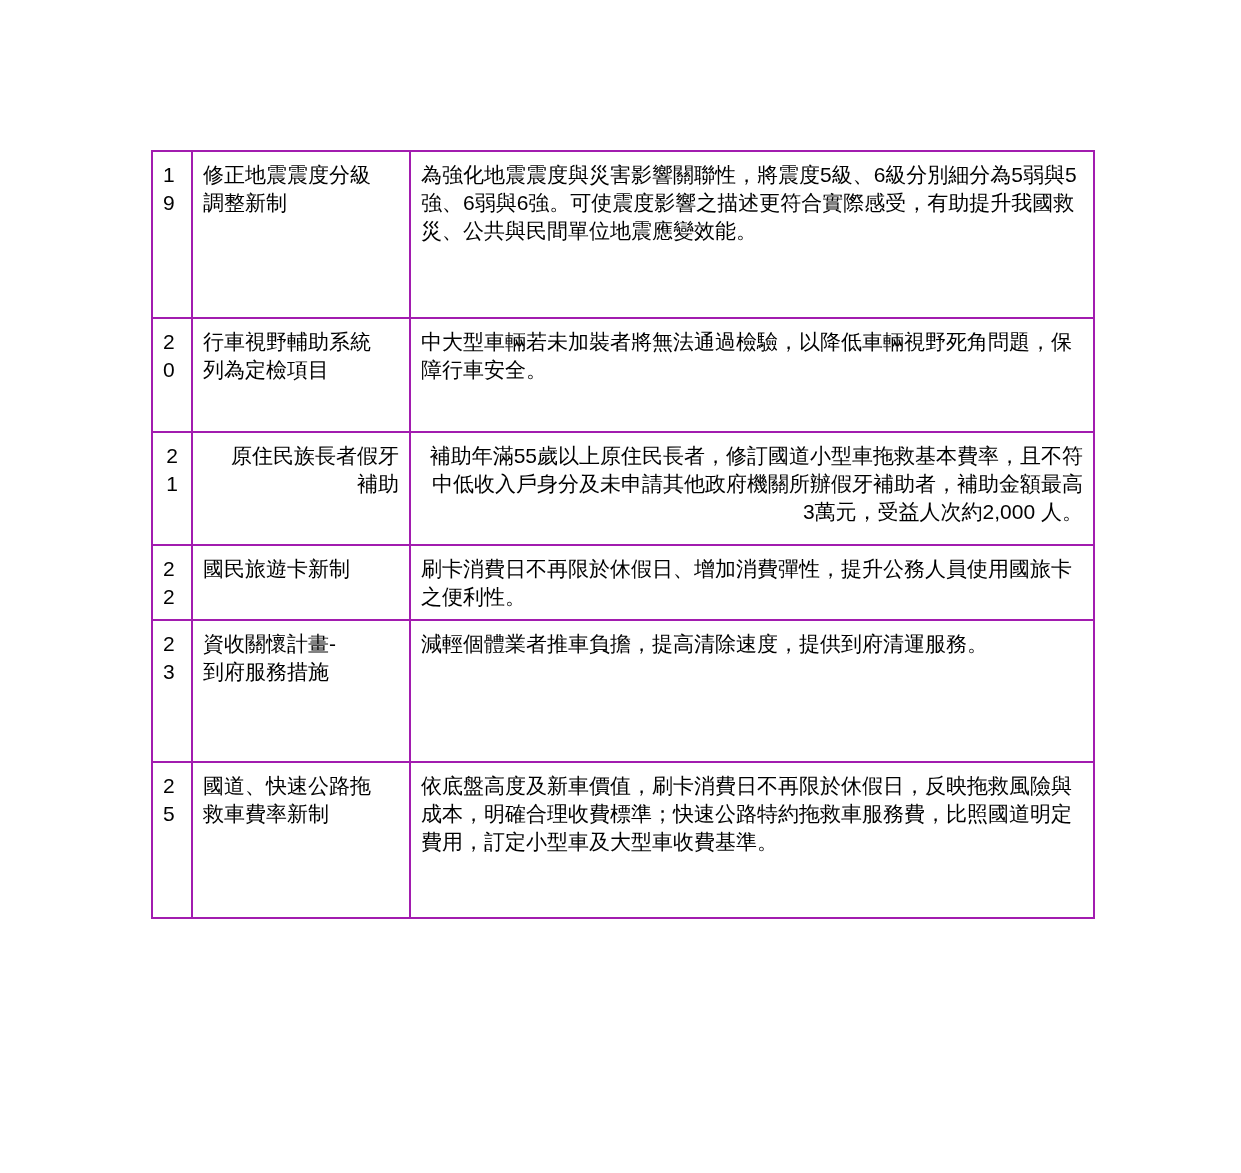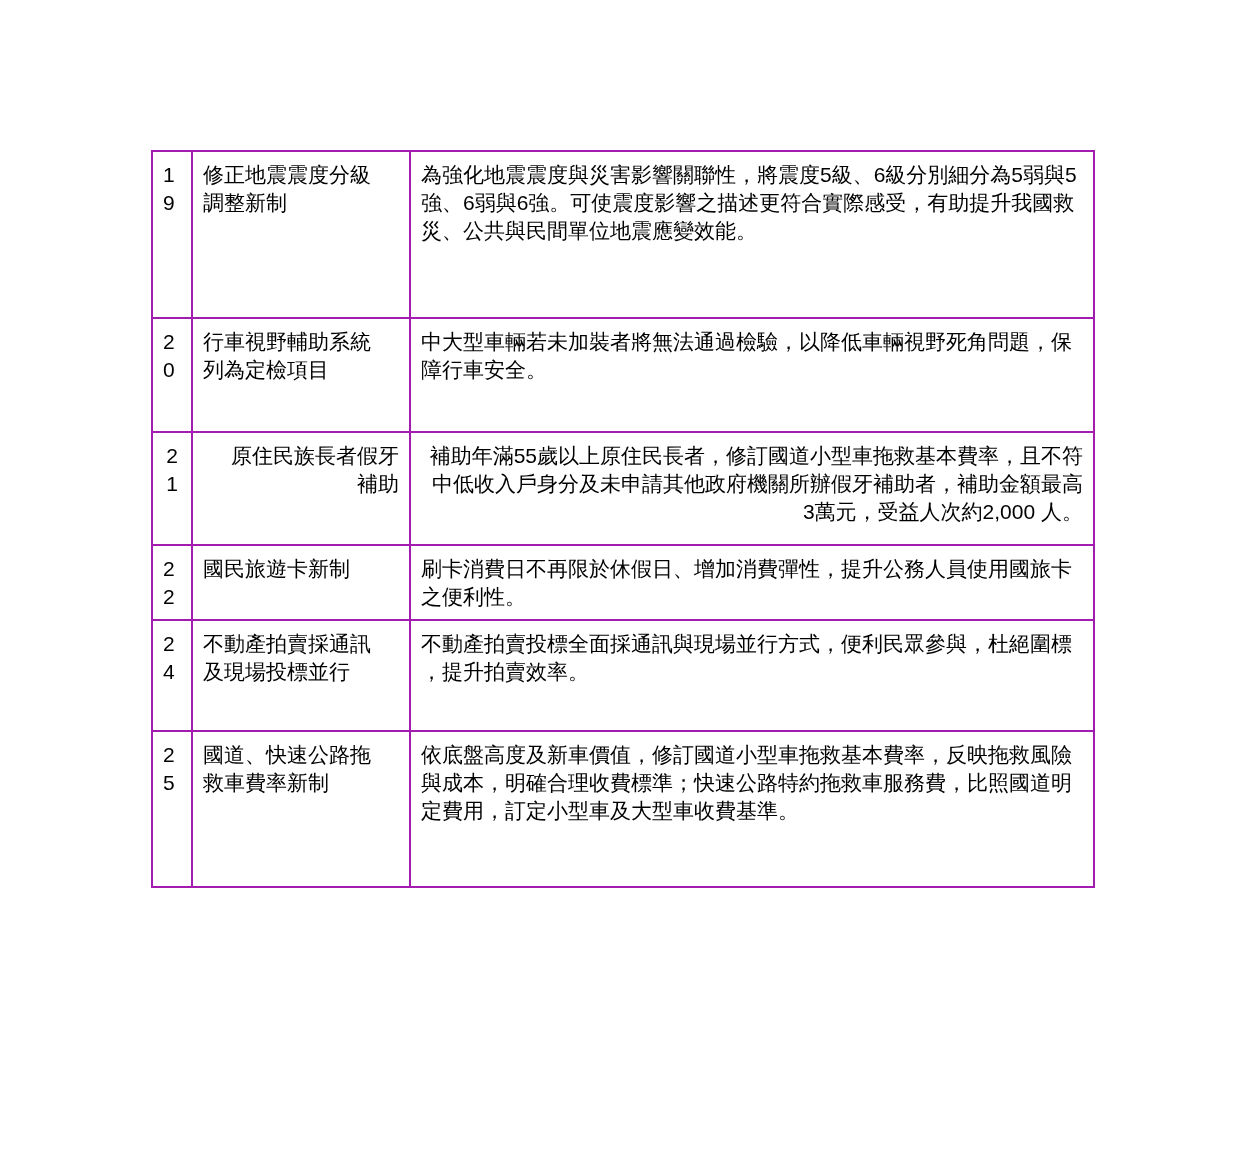--- a/index.html
+++ b/index.html
@@ -89,30 +89,30 @@
 補助</td>
       <td class="cell-desc">補助年滿55歲以上原住民長者，修訂國道小型車拖救基本費率，且不符中低收入戶身分及未申請其他政府機關所辦假牙補助者，補助金額最高3萬元，受益人次約2,000 人。</td>
     </tr>
     <tr class="r3">
       <td class="cell-no">
           <span class="num">22</span>
         </td>
       <td class="cell-title">國民旅遊卡新制</td>
       <td class="cell-desc">刷卡消費日不再限於休假日、增加消費彈性，提升公務人員使用國旅卡之便利性。</td>
     </tr>
-    <tr class="r5">
+    <tr class="r4">
       <td class="cell-no">
-          <span class="num">24</span>
+          <span class="num">23</span>
         </td>
-      <td class="cell-title">不動產拍賣採通訊
-及現場投標並行</td>
-      <td class="cell-desc">不動產拍賣投標全面採通訊與現場並行方式，便利民眾參與，杜絕圍標，提升拍賣效率。</td>
+      <td class="cell-title">資收關懷計畫-
+到府服務措施</td>
+      <td class="cell-desc">減輕個體業者推車負擔，提高清除速度，提供到府清運服務。</td>
     </tr>
     <tr class="r6">
       <td class="cell-no">
           <span class="num">25</span>
         </td>
       <td class="cell-title">國道、快速公路拖
 救車費率新制</td>
-      <td class="cell-desc">依底盤高度及新車價值，修訂國道小型車拖救基本費率，反映拖救風險與成本，明確合理收費標準；快速公路特約拖救車服務費，比照國道明定費用，訂定小型車及大型車收費基準。</td>
+      <td class="cell-desc">依底盤高度及新車價值，刷卡消費日不再限於休假日，反映拖救風險與成本，明確合理收費標準；快速公路特約拖救車服務費，比照國道明定費用，訂定小型車及大型車收費基準。</td>
     </tr>
   </tbody>
 </table>
 
 </body></html>

